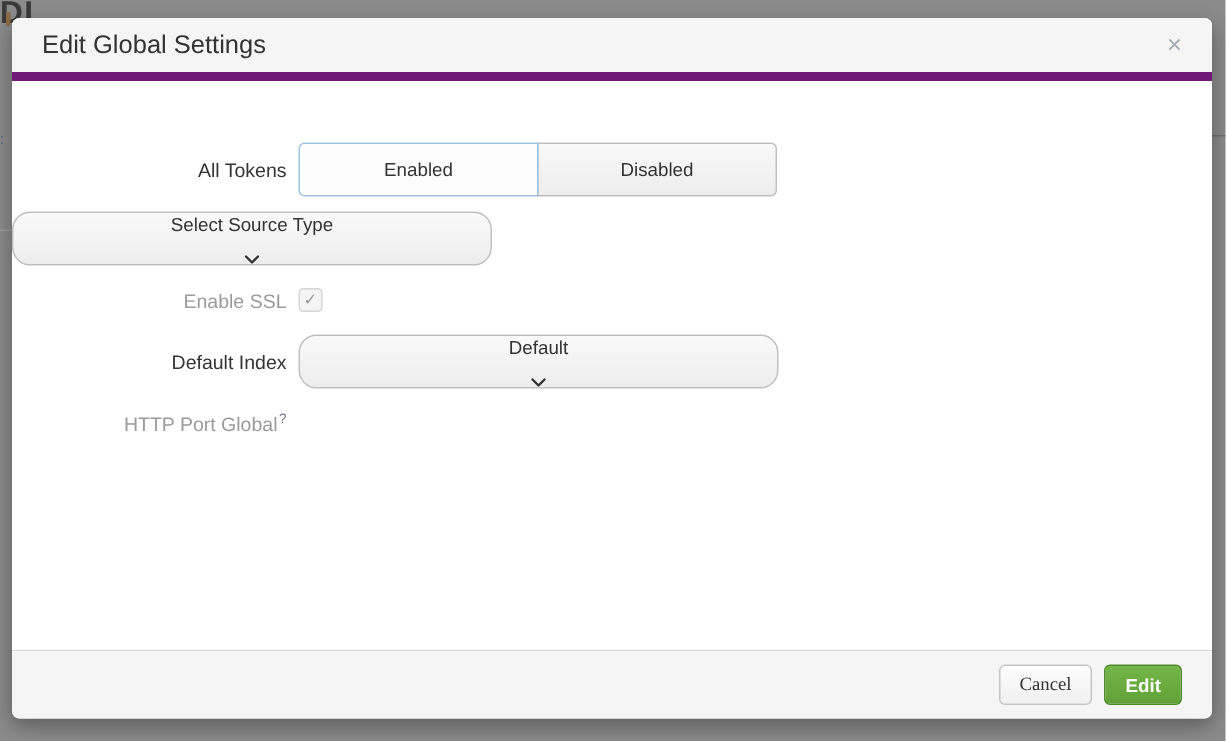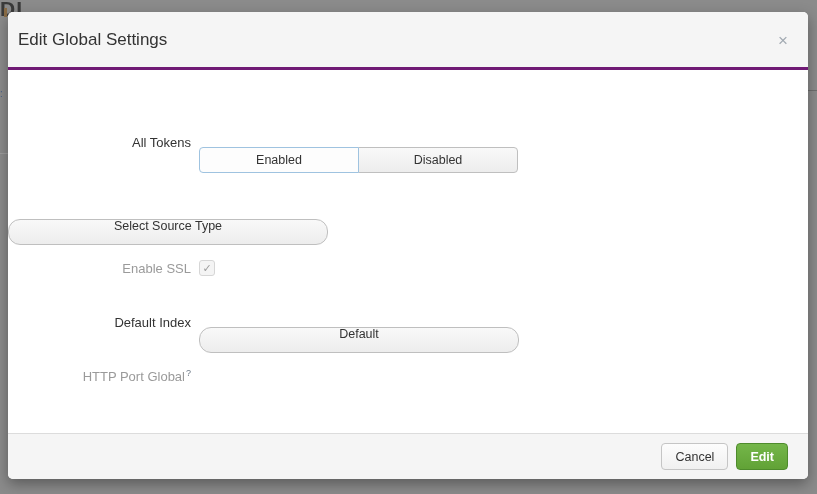--- a/index.html
+++ b/index.html
@@ -24,26 +24,26 @@
   .modal {
     position: absolute; left: 8px; top: 12px;
     width: 800px; height: 467px;
     background: #ffffff;
     border-radius: 5px;
     box-shadow: 0 5px 14px rgba(0,0,0,0.35);
     z-index: 10;
   }
   .modal-header {
     position: relative;
-    height: 58px;
+    height: 42px;
     background: #f5f5f5;
-    border-bottom: 3px solid #701a75;
+    border-bottom: 6px solid #701a75;
     border-radius: 5px 5px 0 0;
     display: flex; align-items: center;
-    padding: 0 10px;
+    padding: 0 20px;
   }
   .modal-title { font-size: 17px; font-weight: 500; color: #333; }
   .modal-close {
     position: absolute; right: 16px; top: 50%;
     transform: translateY(-50%);
     background: none; border: none; cursor: pointer;
     font-size: 17px; line-height: 1; color: #a2aab2;
     font-family: inherit; padding: 4px;
   }
 
@@ -51,27 +51,26 @@
 
   .form-row { display: flex; align-items: center; margin-bottom: 10px; min-height: 26px; }
   .form-label {
     width: 191px; padding-right: 8px;
     text-align: right; font-size: 13px; color: #333;
   }
   .form-label.muted { color: #9a9a9a; }
   .help-sup { font-size: 9px; color: #6b7785; vertical-align: super; margin-left: 1px; }
 
   .btn {
-    height: 26px;
+    height: 36px;
     border: 1px solid #bfbfbf;
     background: linear-gradient(#f9f9f9, #ededed);
     font-size: 12.5px; color: #333;
     font-family: inherit;
     cursor: pointer;
-    margin-top: 36px;
   }
   .btn-group { display: flex; }
   .seg { width: 160px; }
   .seg-left { border-radius: 4px 0 0 4px; }
   .seg-right { border-radius: 0 4px 4px 0; margin-left: -1px; }
   .seg.active {
     background: #fdfdfd;
     border-color: #9fc3e0;
     position: relative; z-index: 2;
   }
@@ -104,21 +103,21 @@
     background: #f5f5f5;
     border-top: 1px solid #dcdcdc;
     border-radius: 0 0 5px 5px;
     display: flex; align-items: center; justify-content: flex-end;
     padding-right: 20px; gap: 8px;
   }
   .btn-cancel {
     height: 27px; padding: 0 13px;
     background: linear-gradient(#fdfdfd, #f0f0f0);
     border: 1px solid #c5c5c5; border-radius: 4px;
-    font-size: 12.5px; color: #333; font-family: Liberation Sans, sans-serif; cursor: pointer;
+    font-size: 12.5px; color: #333; font-family: Liberation Serif, serif; cursor: pointer;
   }
   .btn-save {
     height: 27px; padding: 0 13px;
     background: linear-gradient(#74b649, #61a236);
     border: 1px solid #4e8b2c; border-radius: 4px;
     font-size: 12.5px; font-weight: 700; color: #ffffff;
     font-family: inherit; cursor: pointer;
   }
 </style>
 </head>

